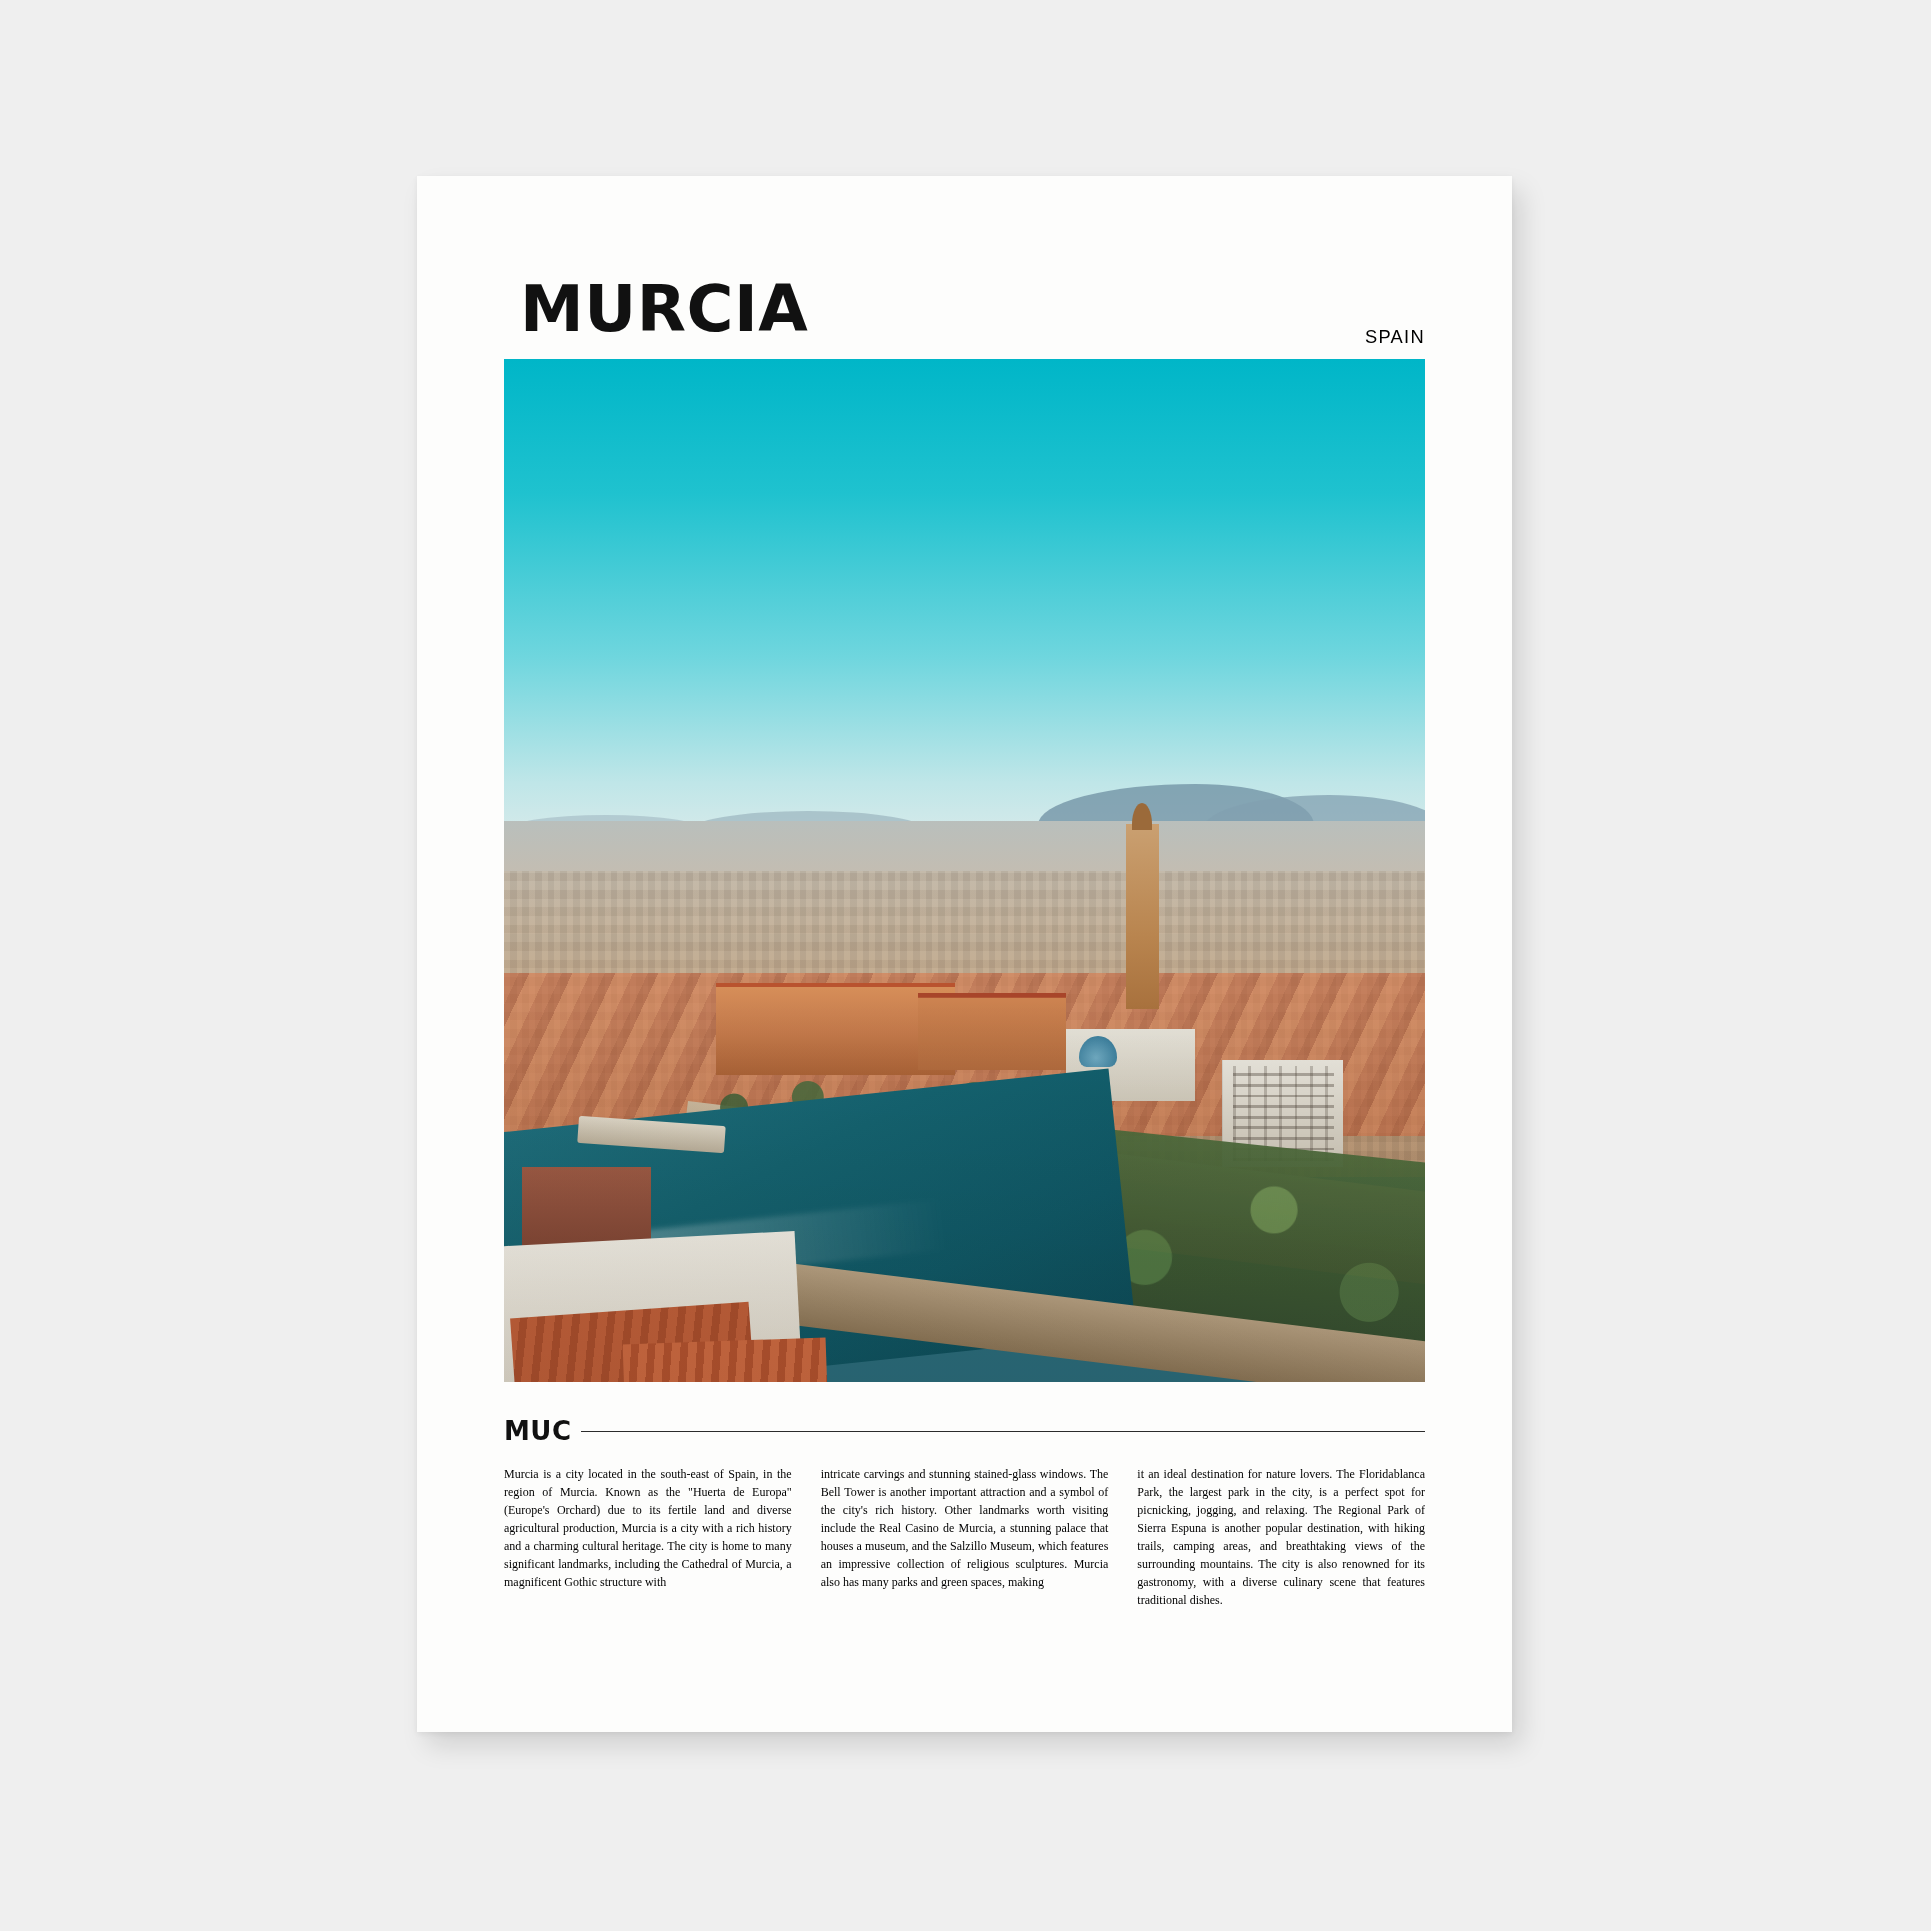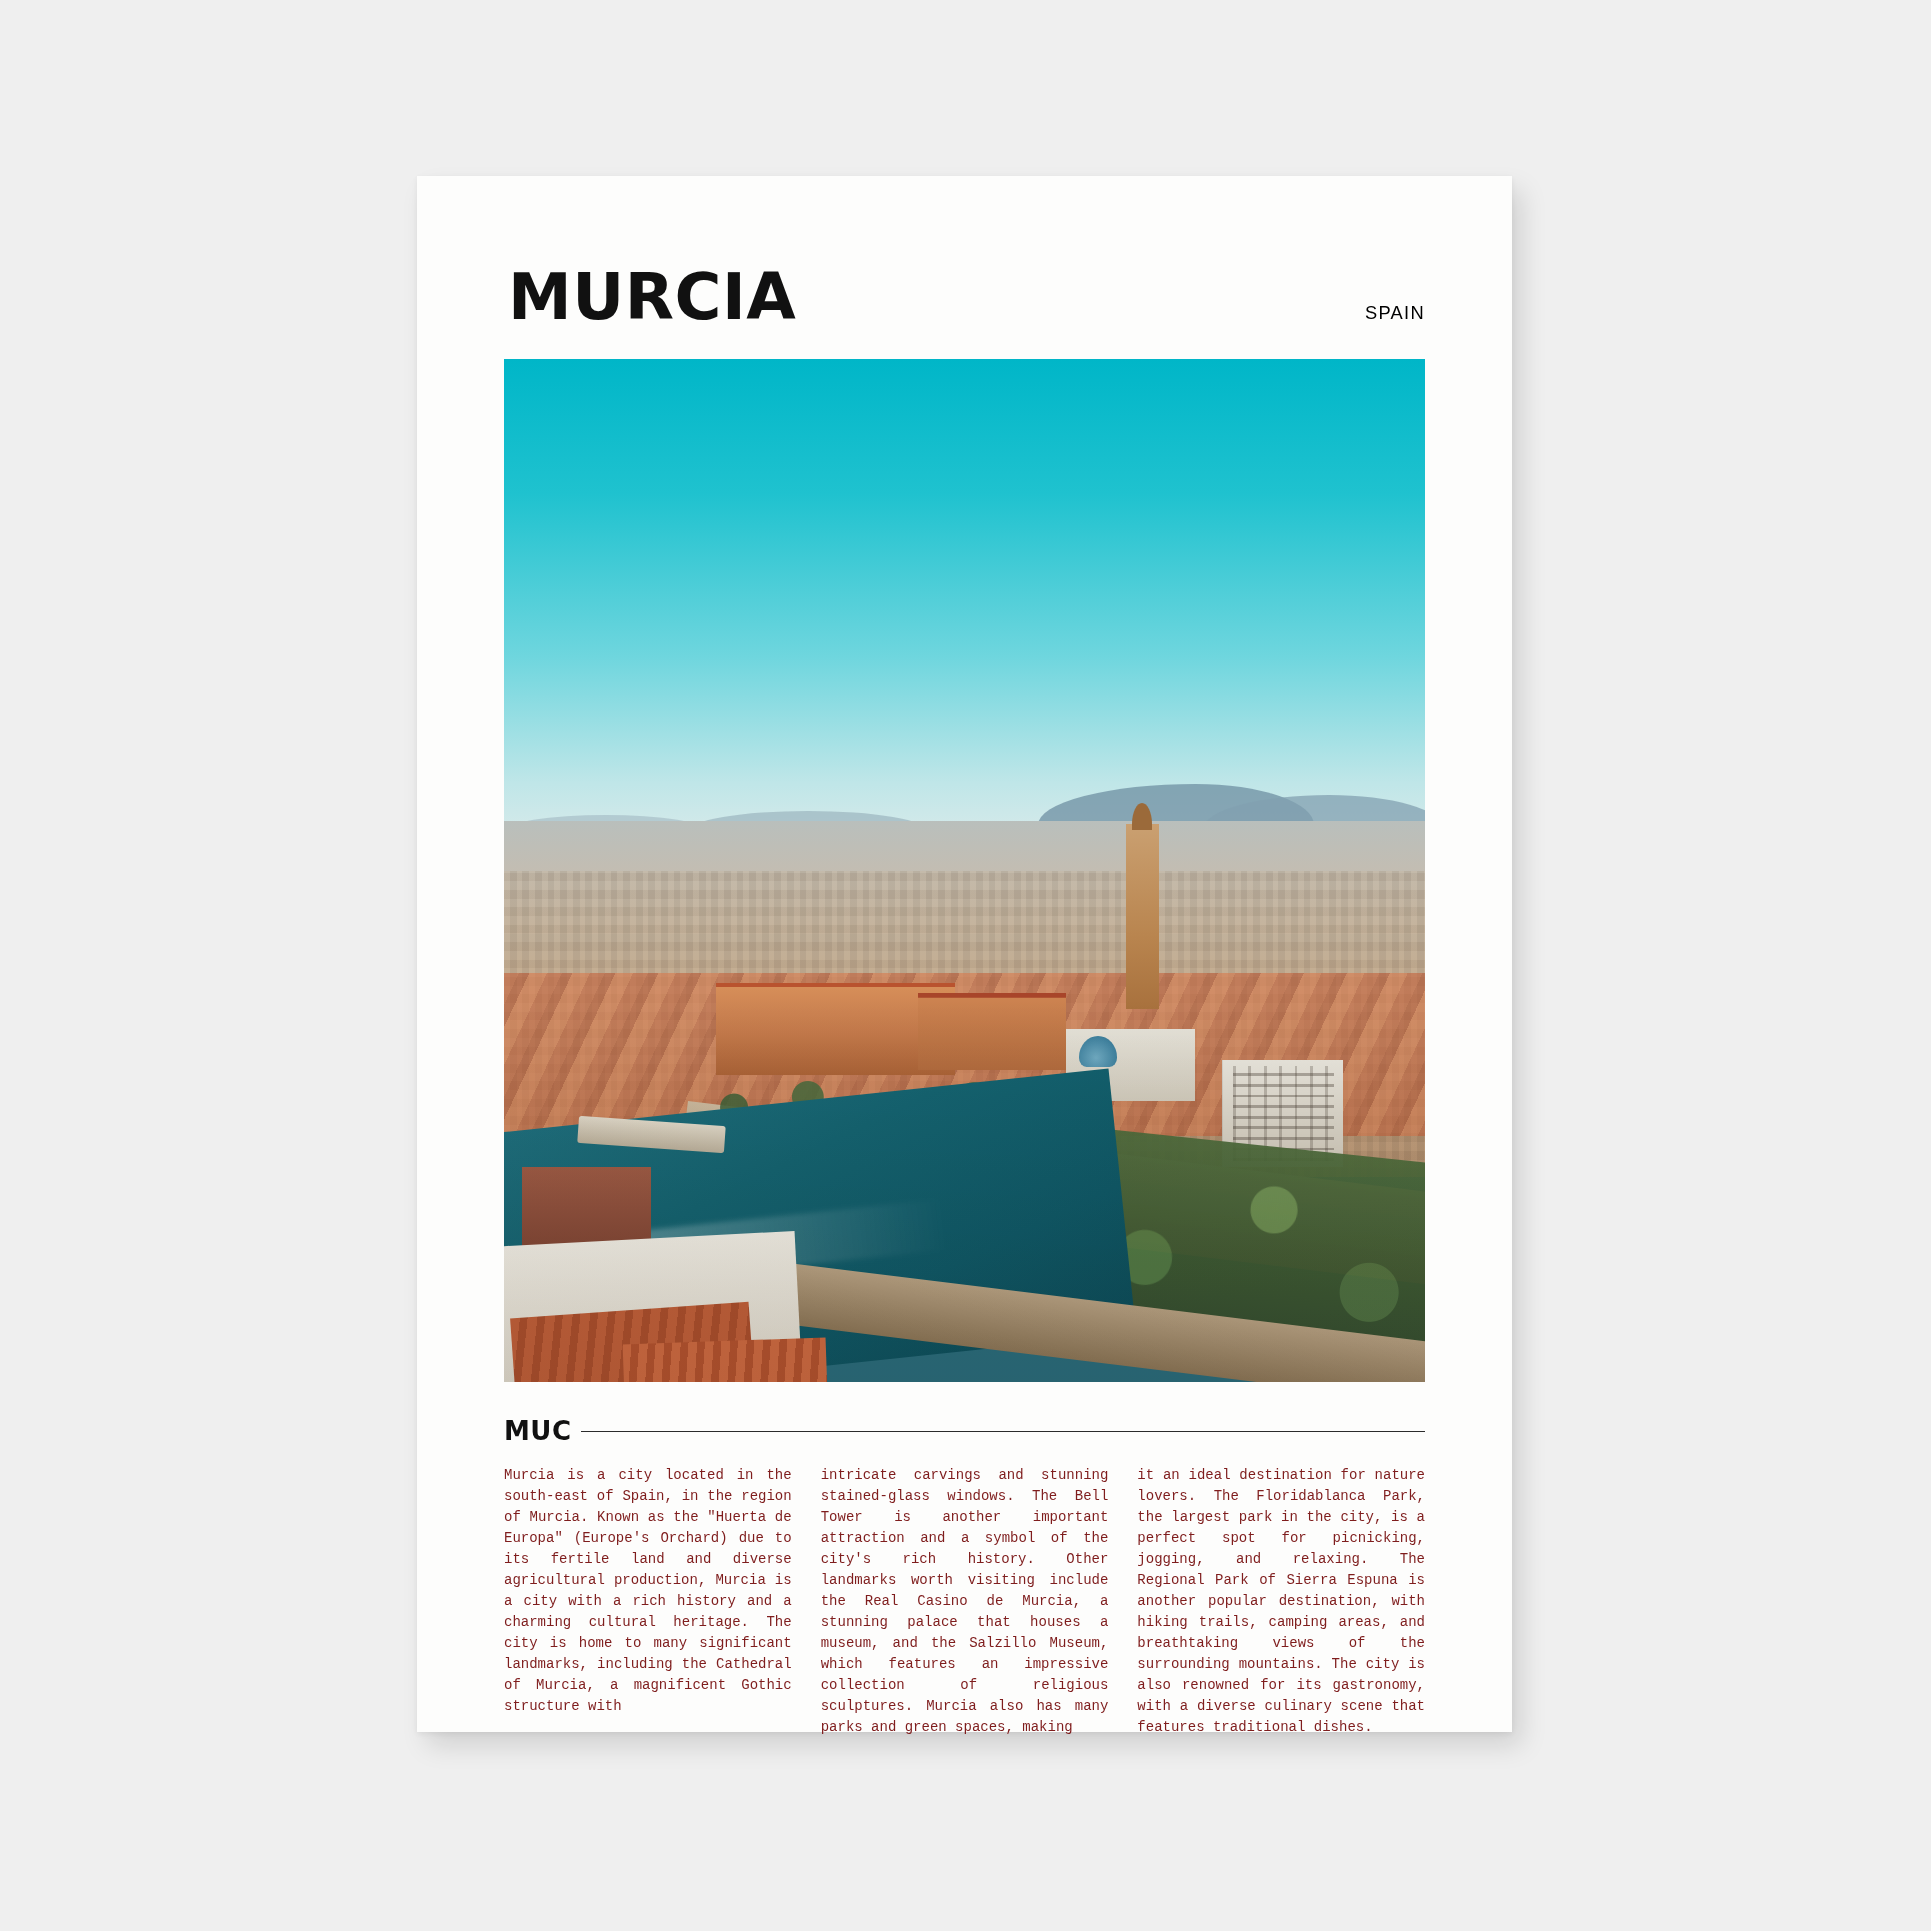--- a/index.html
+++ b/index.html
@@ -40,21 +40,21 @@
     align-items: flex-end;
     justify-content: space-between;
   }
   .city-title {
     font-family: "DejaVu Sans", sans-serif;
     font-weight: bold;
     font-size: 64px;
     letter-spacing: 0.5px;
     line-height: 0.95;
     color: #111111;
-    margin: 4px;
+    margin: 16px;
   }
   .country-label {
     font-family: "Liberation Sans", sans-serif;
     font-size: 18.3px;
     letter-spacing: 1.3px;
     color: #000000;
     padding-bottom: 7.7px;
   }
 
   
@@ -291,24 +291,24 @@
   .columns {
     position: absolute;
     left: 87px;
     top: 1289px;
     width: 921px;
     display: flex;
     gap: 29px;
   }
   .col {
     width: 288px;
-    font-family: Liberation Mono, monospace;
-    font-size: 14px;
+    font-family: Liberation Serif, serif;
+    font-size: 12px;
     line-height: 1.50;
-    color: #7f1d1d;
+    color: #000000;
     text-align: justify;
     hyphens: auto;
     -webkit-hyphens: auto;
   }
 </style>
 </head>
 <body>
 
 <div id="stage">
 

